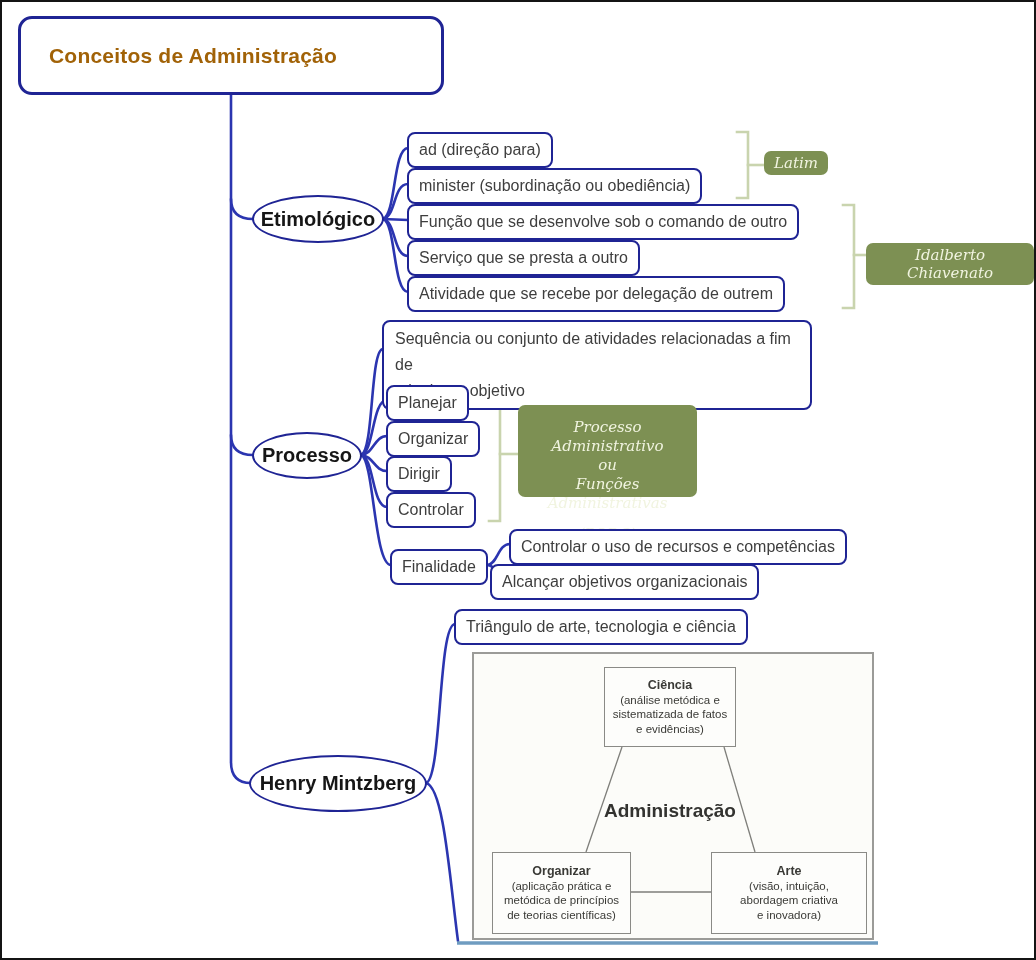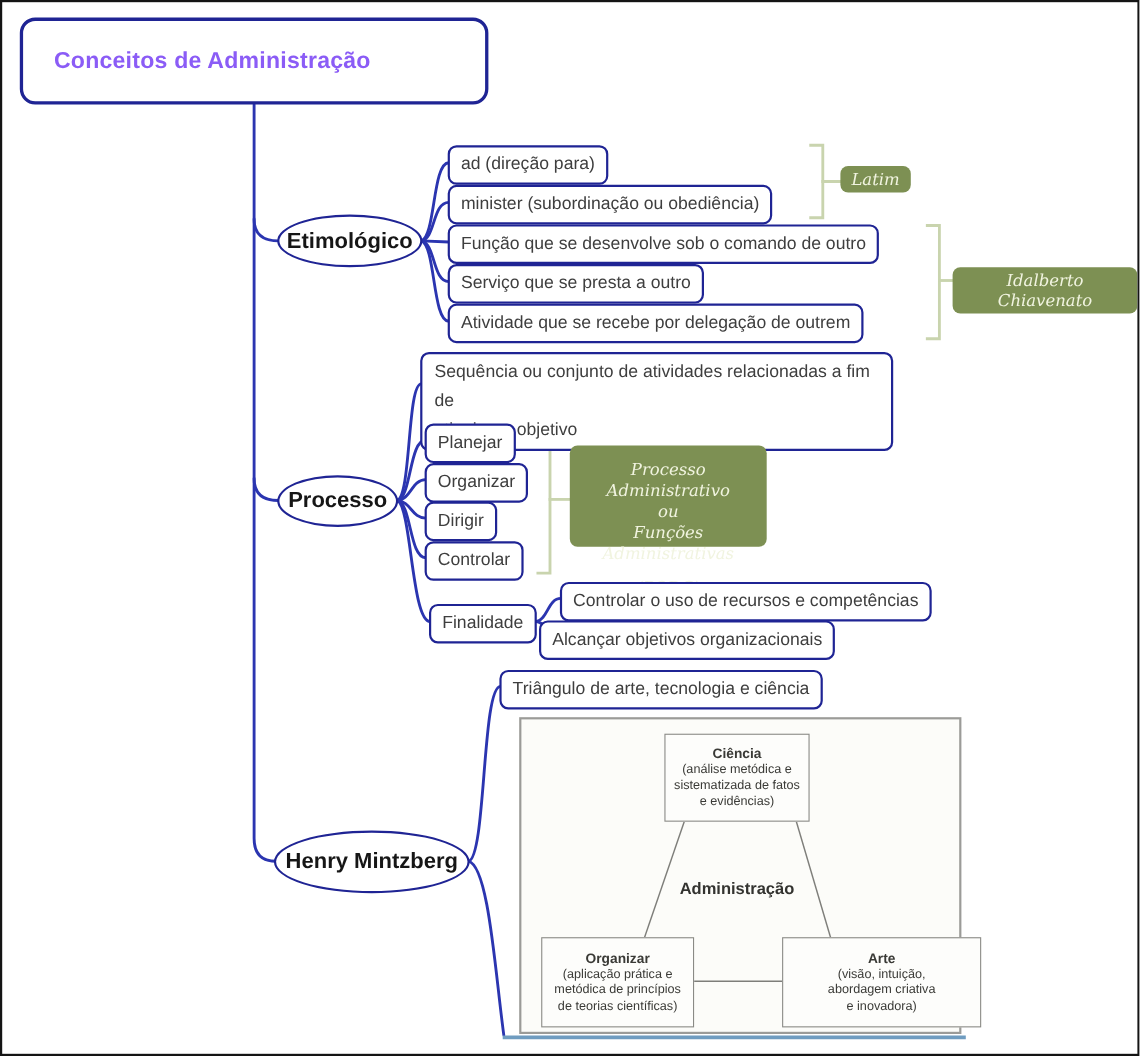--- a/index.html
+++ b/index.html
@@ -16,21 +16,21 @@
   .wires path{fill:none;}
   .wires .connector{stroke:var(--connector,#2b35b0);stroke-width:2.6;stroke-linecap:round;}
   .wires .bracket{stroke:var(--bracket,#c9d4ae);stroke-width:2.6;stroke-linecap:square;}
   .wires .underline{stroke:var(--figure-underline,#6f9cc0);stroke-width:3.5;}
 
   .root-node{
     position:absolute;left:16px;top:14px;width:426px;height:79px;box-sizing:border-box;
     border:3px solid var(--node-border,#1f2494);border-radius:14px;background:#fff;
     display:flex;align-items:center;padding-left:28px;gap:8px;
   }
-  .root-title{font-size:21px;font-weight:bold;color:#8b5cf6;letter-spacing:.2px;white-space:nowrap;}
+  .root-title{font-size:21px;font-weight:bold;color:#a16207;letter-spacing:.2px;white-space:nowrap;}
   .brand{display:flex;align-items:center;gap:2px;}
   .brand-text{font-size:13px;font-weight:bold;color:var(--brand-blue,#2f6db6);letter-spacing:.4px;}
 
   .ellipse{
     position:absolute;box-sizing:border-box;border:2.5px solid var(--node-border,#1f2494);
     border-radius:50%;background:#fff;display:flex;align-items:center;justify-content:center;
     font-weight:bold;color:#161616;
   }
   .ellipse.etim{left:250px;top:193px;width:132px;height:48px;font-size:20px;}
   .ellipse.proc{left:250px;top:430px;width:110px;height:47px;font-size:20px;}
@@ -57,21 +57,21 @@
     position:absolute;left:470px;top:650px;width:402px;height:288px;box-sizing:border-box;
     border:2px solid #9b9b98;background:#fcfcf9;
   }
   .fig-box{
     position:absolute;box-sizing:border-box;border:1.5px solid #8a8a86;background:#fdfdfb;
     color:#3a3a36;text-align:center;font-size:11.5px;line-height:14.5px;
     display:flex;flex-direction:column;align-items:center;justify-content:center;padding:2px;
   }
   .fig-title{font-weight:bold;font-size:12.5px;}
   .fig-admin{position:absolute;left:116px;top:146px;width:160px;text-align:center;
-    font-weight:bold;font-size:15px;color:#333330;}
+    font-weight:bold;font-size:19px;color:#333330;}
   .fig-lines{position:absolute;left:0;top:0;width:398px;height:284px;}
   .fig-lines line{stroke:#7e7e7a;stroke-width:1.3;}
 </style>
 </head>
 <body>
 
 <div class="canvas">
 
   <svg class="wires" viewBox="0 0 1036 960">
     <path class="connector" d="M 229,93 L 229,760 Q 229,781 249,781"></path>
@@ -148,21 +148,21 @@
       <div>sistematizada de fatos</div>
       <div>e evidências)</div>
     </div>
     <div class="fig-admin">Administração</div>
     <div class="fig-box" style="left:18px;top:198px;width:139px;height:82px;">
       <div class="fig-title">Organizar</div>
       <div>(aplicação prática e</div>
       <div>metódica de princípios</div>
       <div>de teorias científicas)</div>
     </div>
-    <div class="fig-box" style="left:237px;top:198px;width:181px;height:82px;">
+    <div class="fig-box" style="left:237px;top:198px;width:156px;height:82px;">
       <div class="fig-title">Arte</div>
       <div>(visão, intuição,</div>
       <div>abordagem criativa</div>
       <div>e inovadora)</div>
     </div>
   </div>
 
 </div>
 
 </body></html>

